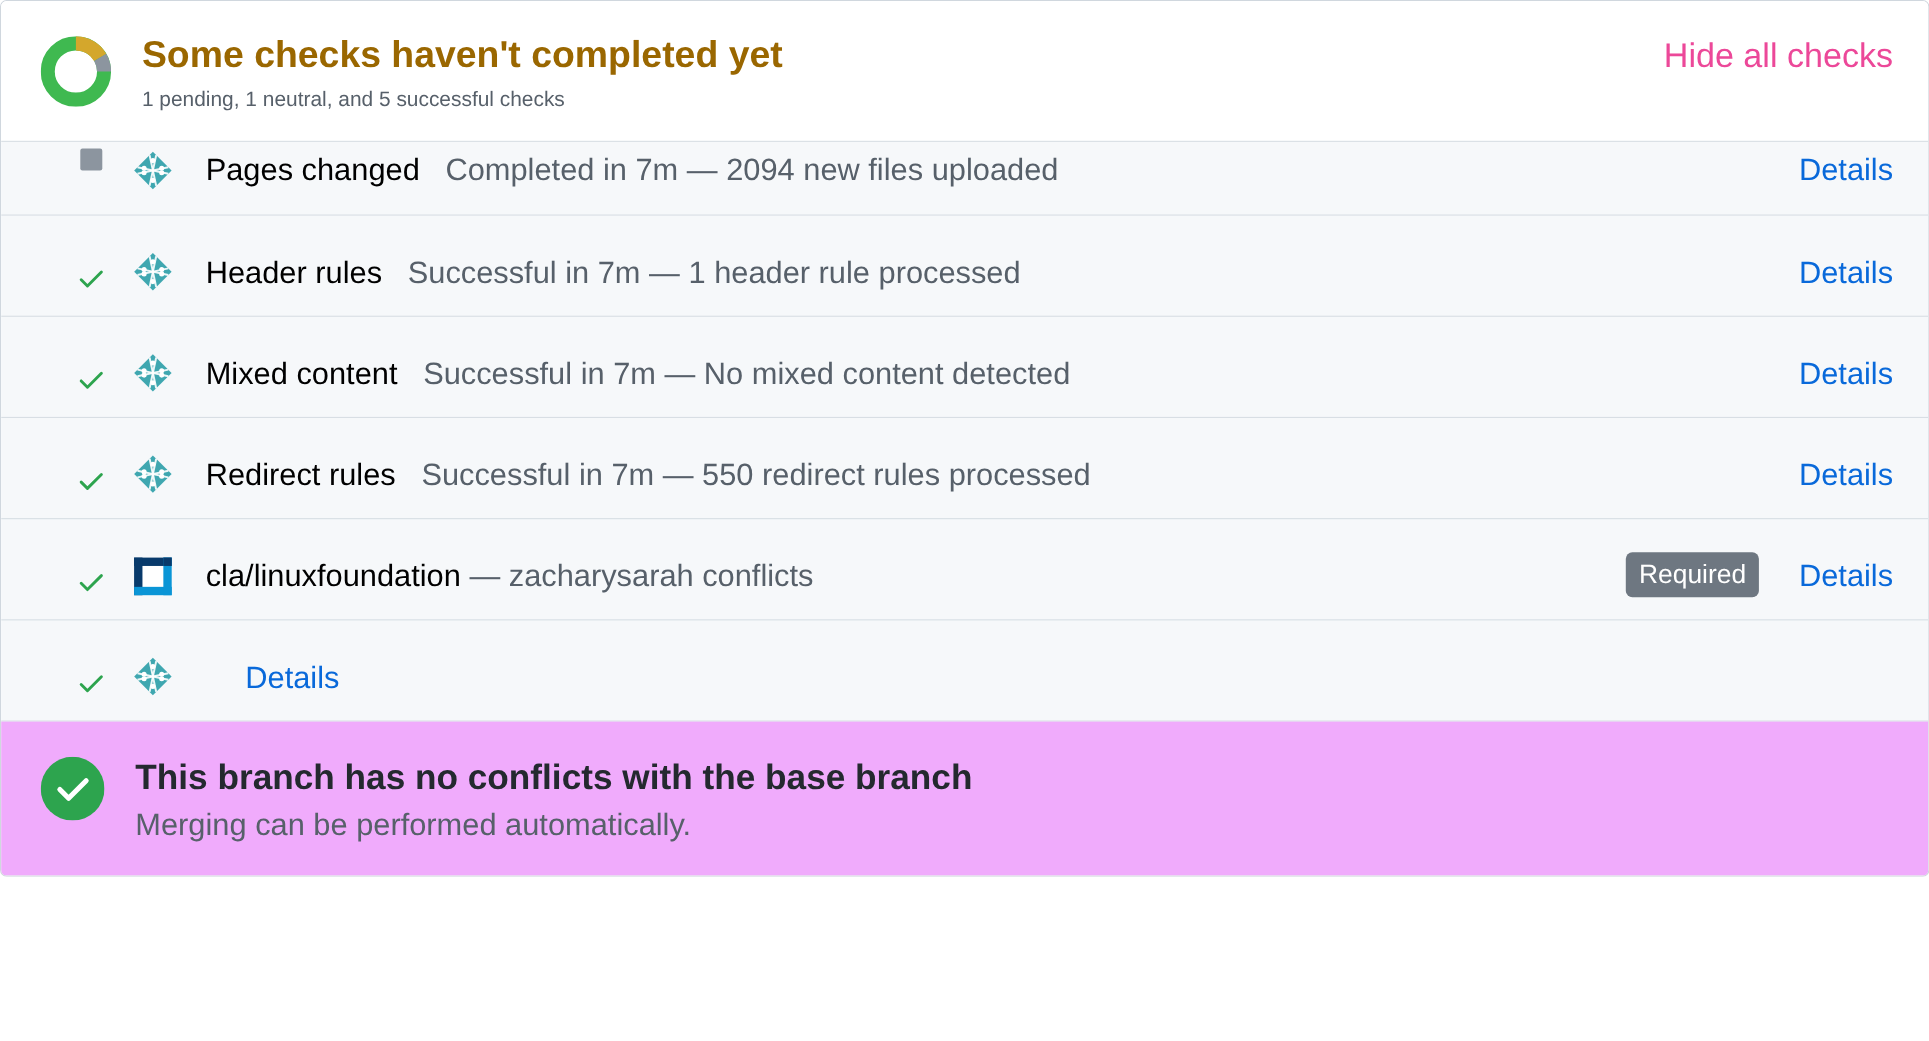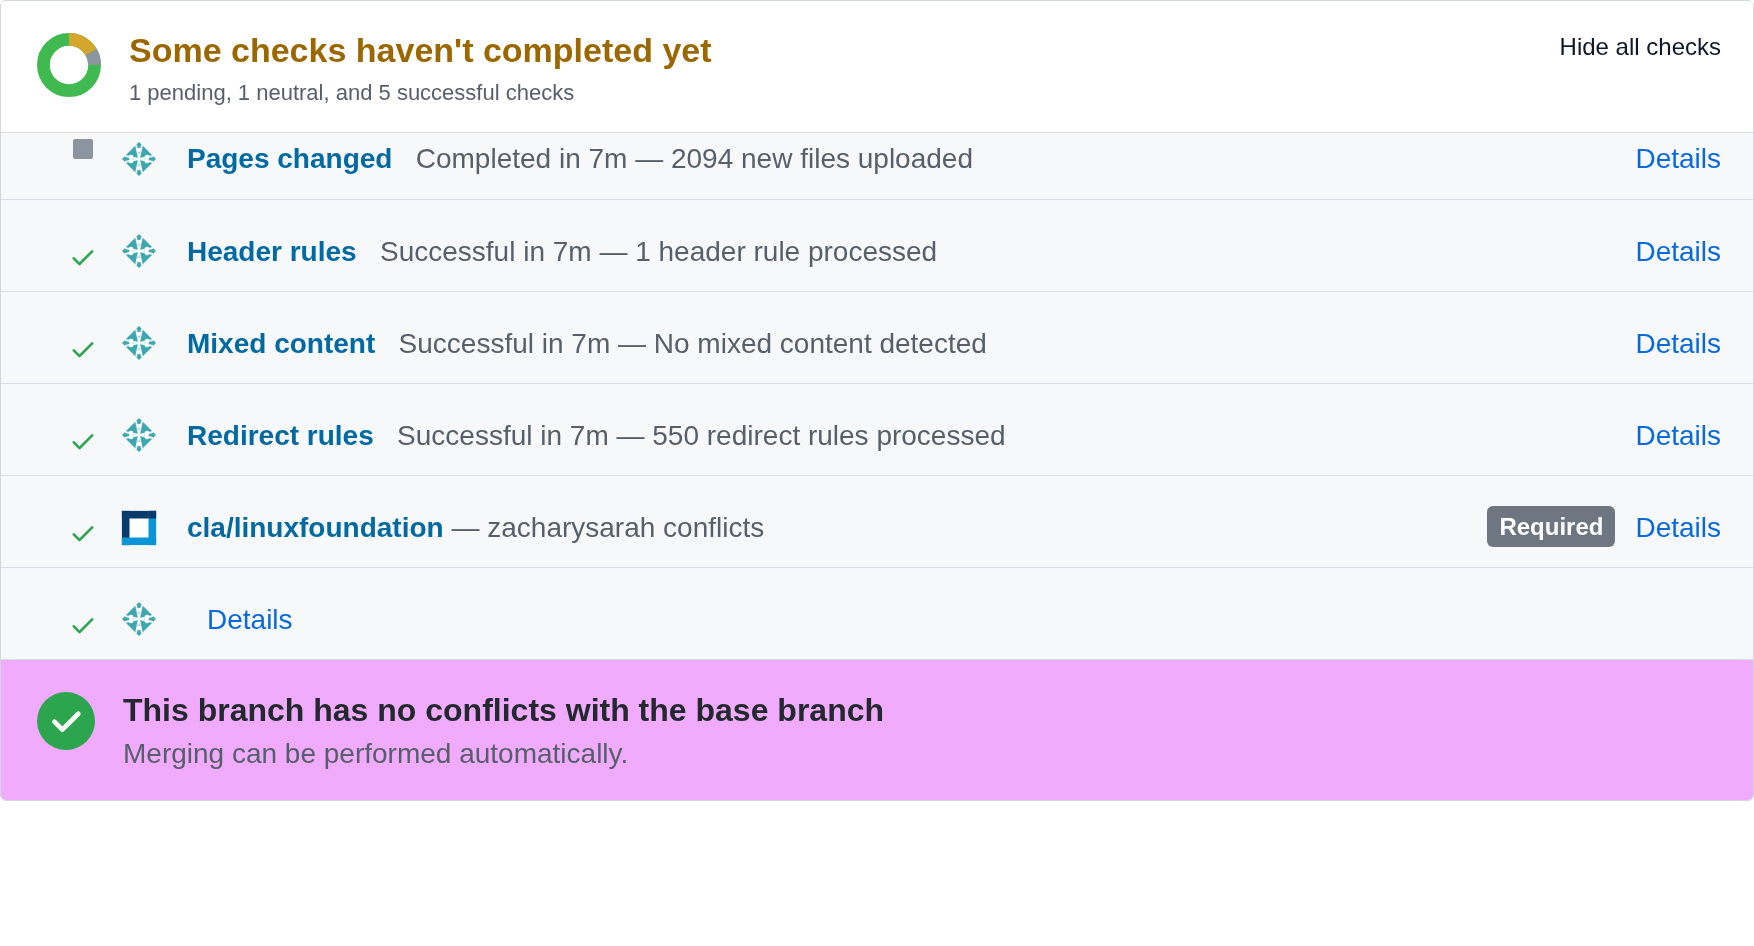--- a/index.html
+++ b/index.html
@@ -32,27 +32,27 @@
     flex: 1 1 auto;
   }
   .header-title {
     font-size: 34px;
     font-weight: 600;
     color: #9a6700;
     line-height: 1.25;
     margin-bottom: 6px;
   }
   .header-sub {
-    font-size: 22px;
+    font-size: 19px;
     color: #57606a;
     line-height: 1.4;
   }
   .hide-link {
-    color: #0f172a;
-    font-size: 24px;
+    color: #ec4899;
+    font-size: 31px;
     font-weight: 400;
     cursor: pointer;
     align-self: flex-start;
     margin-top: 4px;
   }
   .checks-list {
     background: #f6f8fa;
     border-bottom: 1px solid #d8dee4;
     max-height: 540px;
     overflow: hidden;
@@ -88,35 +88,35 @@
     margin-right: 20px;
   }
   .text-col {
     flex: 1 1 auto;
     color: #57606a;
     white-space: nowrap;
     overflow: hidden;
     text-overflow: ellipsis;
   }
   .check-name {
-    font-weight: 700;
-    color: #0369a1;
+    font-weight: 400;
+    color: #000000;
   }
   .details-link {
     color: #0969da;
     font-size: 28px;
     cursor: pointer;
-    margin-left: 20px;
+    margin-left: 36px;
     flex-shrink: 0;
   }
   .required-badge {
     background: #6e7781;
     color: #ffffff;
     font-size: 24px;
-    font-weight: 700;
+    font-weight: 400;
     padding: 4px 12px;
     border-radius: 6px;
     margin-left: 16px;
     flex-shrink: 0;
   }
   .neutral-square {
     width: 20px;
     height: 20px;
     background: #8c959f;
     border-radius: 2px;

